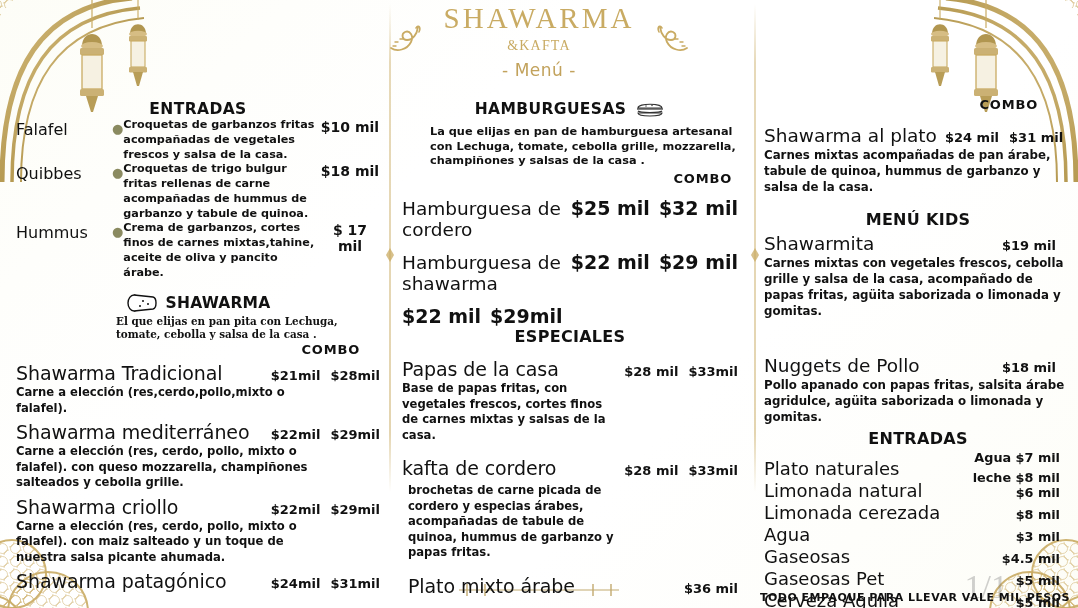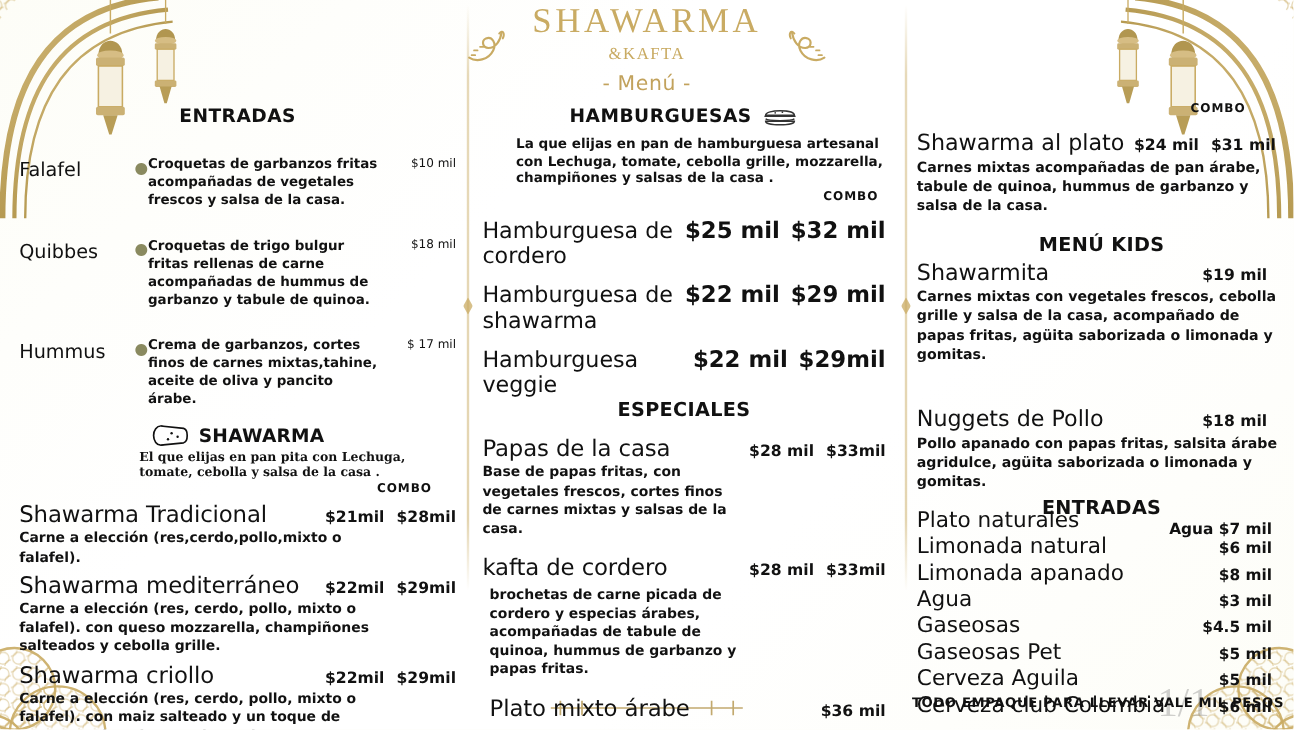--- a/index.html
+++ b/index.html
@@ -73,21 +73,21 @@
     width: 40px;
     height: 44px;
     color: #c9ab63;
   }
   .calig-left { left: 385px; }
   .calig-right { right: 385px; transform: scaleX(-1); }
 
   
   #columns {
     position: absolute;
-    top: 88px;
+    top: 100px;
     left: 0;
     width: 1078px;
     height: 508px;
     display: flex;
     z-index: 4;
   }
   .col { position: relative; height: 100%; }
   .col-left   { width: 388px; padding: 0 8px 0 16px; }
   .col-mid    { width: 360px; padding: 0 10px 0 14px; }
   .col-right  { width: 330px; padding: 0 6px 0 16px; }
@@ -126,21 +126,21 @@
     font-weight: bold;
     font-size: 16px;
     color: #111;
     letter-spacing: .3px;
   }
 
   
   .entrada {
     display: flex;
     align-items: flex-start;
-    margin-top: 24px;
+    margin-top: 0;
   }
   .entrada-name {
     width: 96px;
     flex: 0 0 96px;
     font-size: 16px;
     font-weight: 500;
     color: #111;
     padding-top: 2px;
   }
   .entrada-bullet {
@@ -153,23 +153,23 @@
   .entrada-desc {
     flex: 1 1 auto;
     font-size: 11.2px;
     font-weight: bold;
     color: #111;
     line-height: 1.32;
     padding-right: 4px;
   }
   .entrada-price {
     flex: 0 0 60px;
-    text-align: right;
-    font-size: 10px;
-    font-weight: normal;
+    text-align: center;
+    font-size: 14px;
+    font-weight: bold;
     color: #111;
     padding-top: 1px;
   }
 
   
   .pita-head {
     display: flex;
     justify-content: center;
     align-items: center;
     gap: 6px;
@@ -208,21 +208,21 @@
   }
   .item-desc {
     font-size: 11.6px;
     font-weight: bold;
     color: #111;
     line-height: 1.34;
     margin-top: 1px;
     max-width: 300px;
   }
   .combo-label {
-    font-size: 10px;
+    font-size: 13px;
     font-weight: bold;
     letter-spacing: .8px;
     color: #111;
     text-align: right;
   }
 
   
   .burger-head {
     display: flex;
     justify-content: center;
@@ -519,21 +519,20 @@
         </span>
       </div>
       <div class="burger-row">
         <span class="burger-name">Hamburguesa de shawarma</span>
         <span class="burger-prices">
           <span>$22 mil</span>
           <span>$29 mil</span>
         </span>
       </div>
       <div class="burger-row">
-        <span class="burger-name">Hamburguesa veggie</span>
         <span class="burger-prices">
           <span>$22 mil</span>
           <span>$29mil</span>
         </span>
       </div>
 
       <div class="section-head-lg" style="">ESPECIALES</div>
 
       <div class="item" style="margin-top:12px;">
         <div class="item-row">
@@ -597,33 +596,34 @@
           <span class="r-item-name">Nuggets de Pollo</span>
           <span class="r-prices" style="padding-right:16px;">$18 mil</span>
         </div>
         <div class="r-desc">Pollo apanado con papas fritas, salsita árabe agridulce, agüita saborizada o limonada y gomitas.</div>
       </div>
 
       <div class="section-head-lg" style="margin-top:4px;">ENTRADAS</div>
 
       <div class="drink-water">
         <div>Agua $7 mil</div>
+        <div>leche $8 mil</div>
       </div>
 
       <div class="drinks-list">
         <div class="drink-row">
           <span class="drink-name">Plato naturales</span>
           <span class="drink-price"></span>
         </div>
         <div class="drink-row">
           <span class="drink-name">Limonada natural</span>
           <span class="drink-price">$6 mil</span>
         </div>
         <div class="drink-row">
-          <span class="drink-name">Limonada apanado</span>
+          <span class="drink-name">Limonada cerezada</span>
           <span class="drink-price">$8 mil</span>
         </div>
         <div class="drink-row">
           <span class="drink-name">Agua</span>
           <span class="drink-price">$3 mil</span>
         </div>
         <div class="drink-row">
           <span class="drink-name">Gaseosas</span>
           <span class="drink-price">$4.5 mil</span>
         </div>

